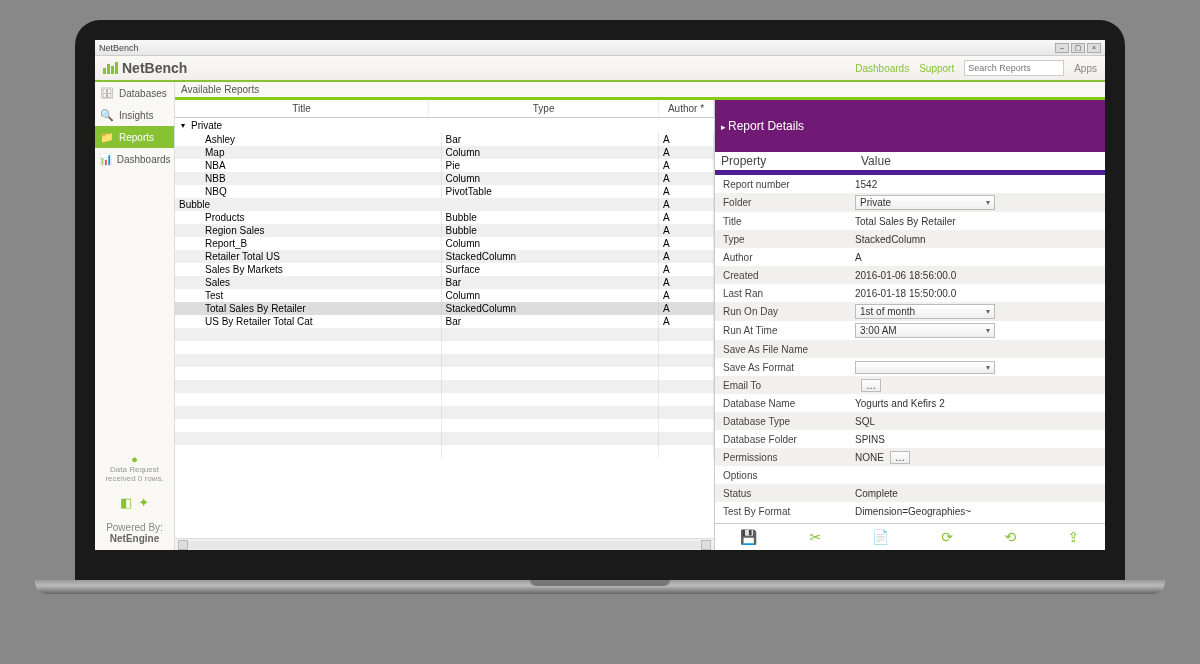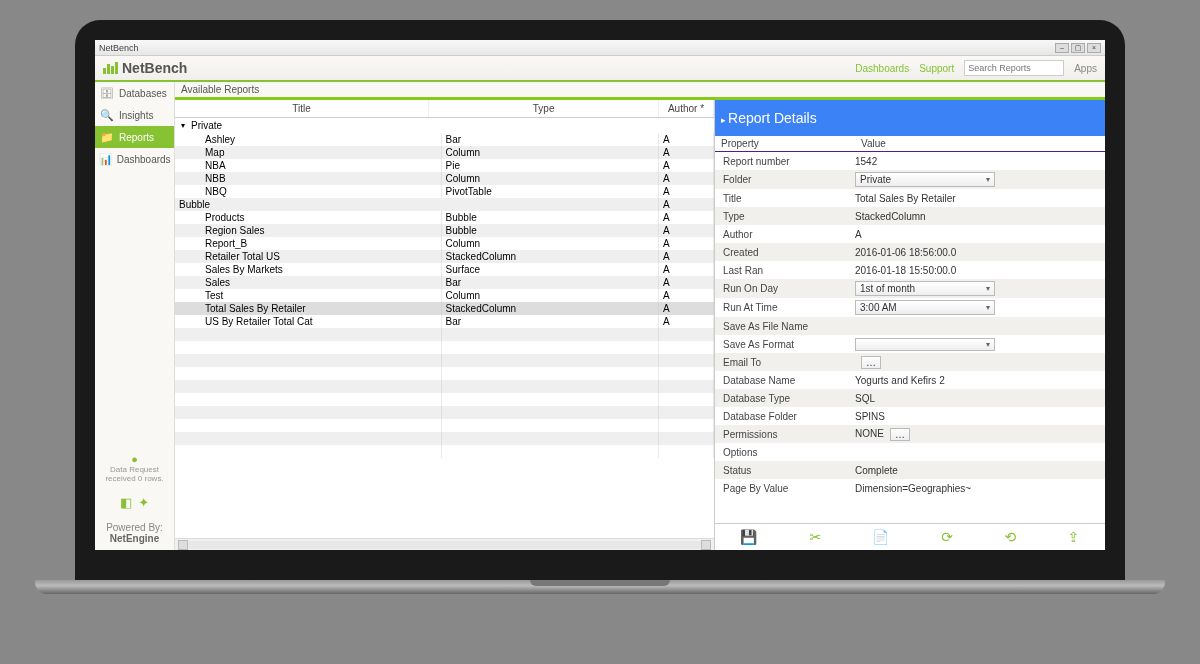--- a/index.html
+++ b/index.html
@@ -55,29 +55,29 @@
 .group-arrow { margin-right:6px; font-size:8px; }
 .grid-row { display:flex; font-size:10px; }
 .grid-row:nth-child(odd) { background:#efefef; }
 .grid-row:nth-child(even) { background:#fff; }
 .grid-row.selected { background:#ddd; }
 .grid-row > div { padding:1px 4px; border-right:1px solid rgba(200,200,200,0.4); overflow:hidden; white-space:nowrap; text-overflow:ellipsis; }
 .grid-row .c1 { flex:2; padding-left:30px; }
 .grid-row .c2 { flex:1.8; }
 .grid-row .c3 { width:55px; }
 
-.details-header { background:#3b82f6; color:#fff; font-size:14px; padding:10px 6px; }
+.details-header { background:#701a75; color:#fff; font-size:12px; padding:19px 6px; }
 .details-header::before { content:"▸ "; font-size:9px;}
-.props-header { display:flex; font-size:10px; color:#444; padding:2px 6px; border-bottom:1px solid #4c1d95; }
+.props-header { display:flex; font-size:12px; color:#444; padding:2px 6px; border-bottom:5px solid #4c1d95; }
 .props-header .p1 { width:140px; }
 .props-body { flex:1; overflow:auto; }
 .prop-row { display:flex; align-items:center; padding:2px 0; font-size:10px; min-height:18px;}
 .prop-row:nth-child(even){ background:#f1f0ed; }
 .prop-row .p1 { width:140px; padding-left:8px; color:#444;}
-.prop-row .p2 { flex:1; color:#333; display:flex; }
+.prop-row .p2 { flex:1; color:#333; display:flex; align-items:center; }
 .sel-box { display:flex; align-items:center; justify-content:space-between; border:1px solid #bbb; background:linear-gradient(#fff,#eee); padding:1px 4px; width:140px; font-size:10px; }
 .sel-box .dd { font-size:8px; color:#666; }
 .mini-btn { border:1px solid #bbb; background:linear-gradient(#fff,#eee); width:20px; text-align:center; font-size:10px; margin-left:6px;}
 
 .toolbar-bottom { display:flex; justify-content:space-around; align-items:center; padding:5px 0; border-top:1px solid #ccc; color:#86c232; font-size:14px; }
 .scrollbar-bottom { height:12px; background:#f0f0f0; border-top:1px solid #ddd; display:flex; align-items:center; padding:0 3px;}
 .sb-track{ flex:1; height:8px; background:#e8e8e8;}
 .sb-btn{ width:10px; height:10px; background:#ddd; border:1px solid #bbb;}
 </style>
 </head>
@@ -420,21 +420,21 @@
                       <span></span>
                     </div>
                   </div>
                   <div class="prop-row">
                     <div class="p1">Status</div>
                     <div class="p2">
                       <span>Complete</span>
                     </div>
                   </div>
                   <div class="prop-row">
-                    <div class="p1">Page By Value</div>
+                    <div class="p1">Test By Format</div>
                     <div class="p2">
                       <span>Dimension=Geographies~</span>
                     </div>
                   </div>
                 </div>
             <div class="toolbar-bottom">
               <span>💾</span>
               <span>✂</span>
               <span>📄</span>
               <span>⟳</span>

